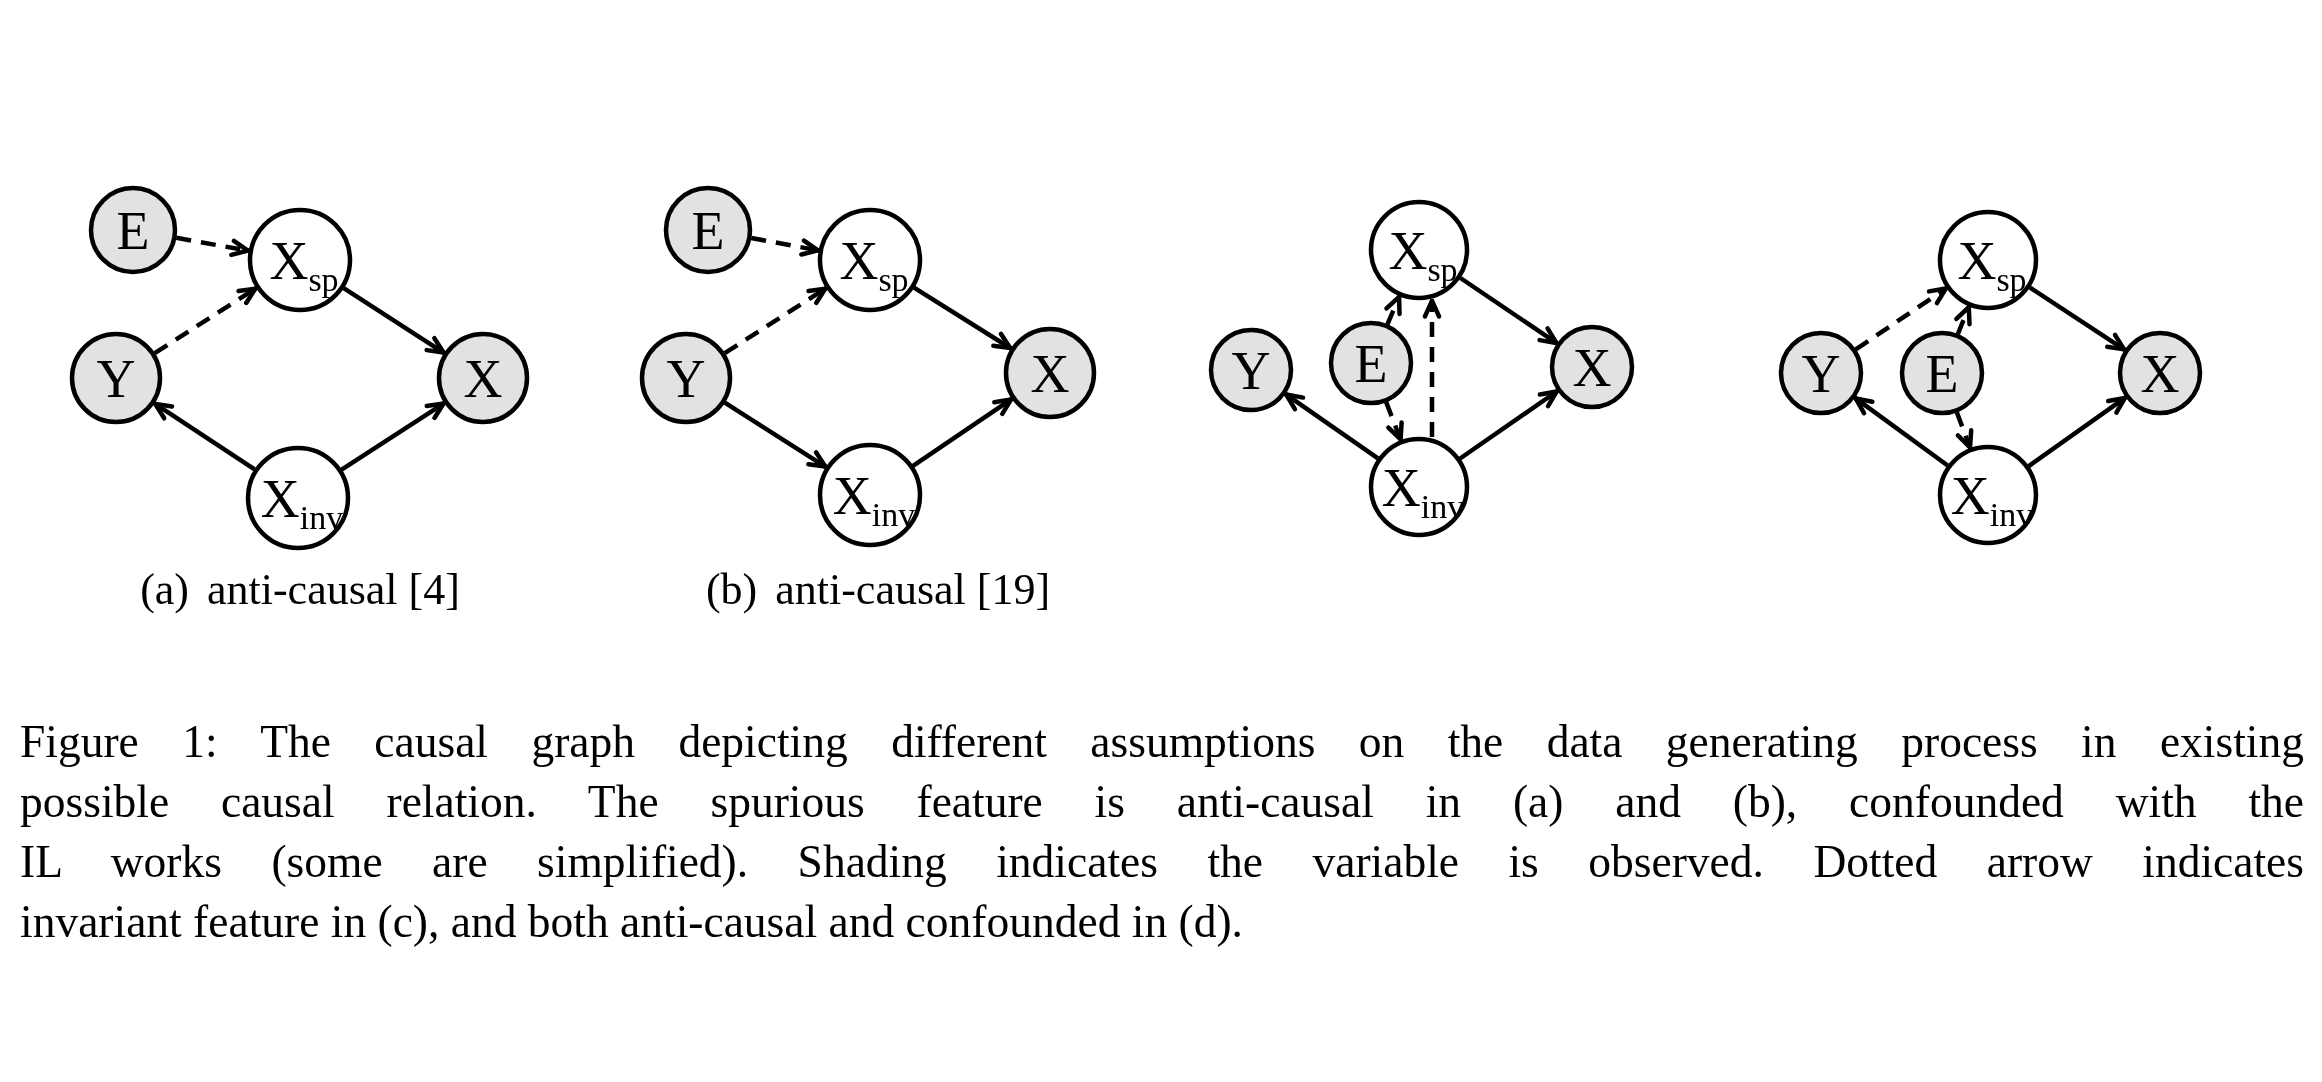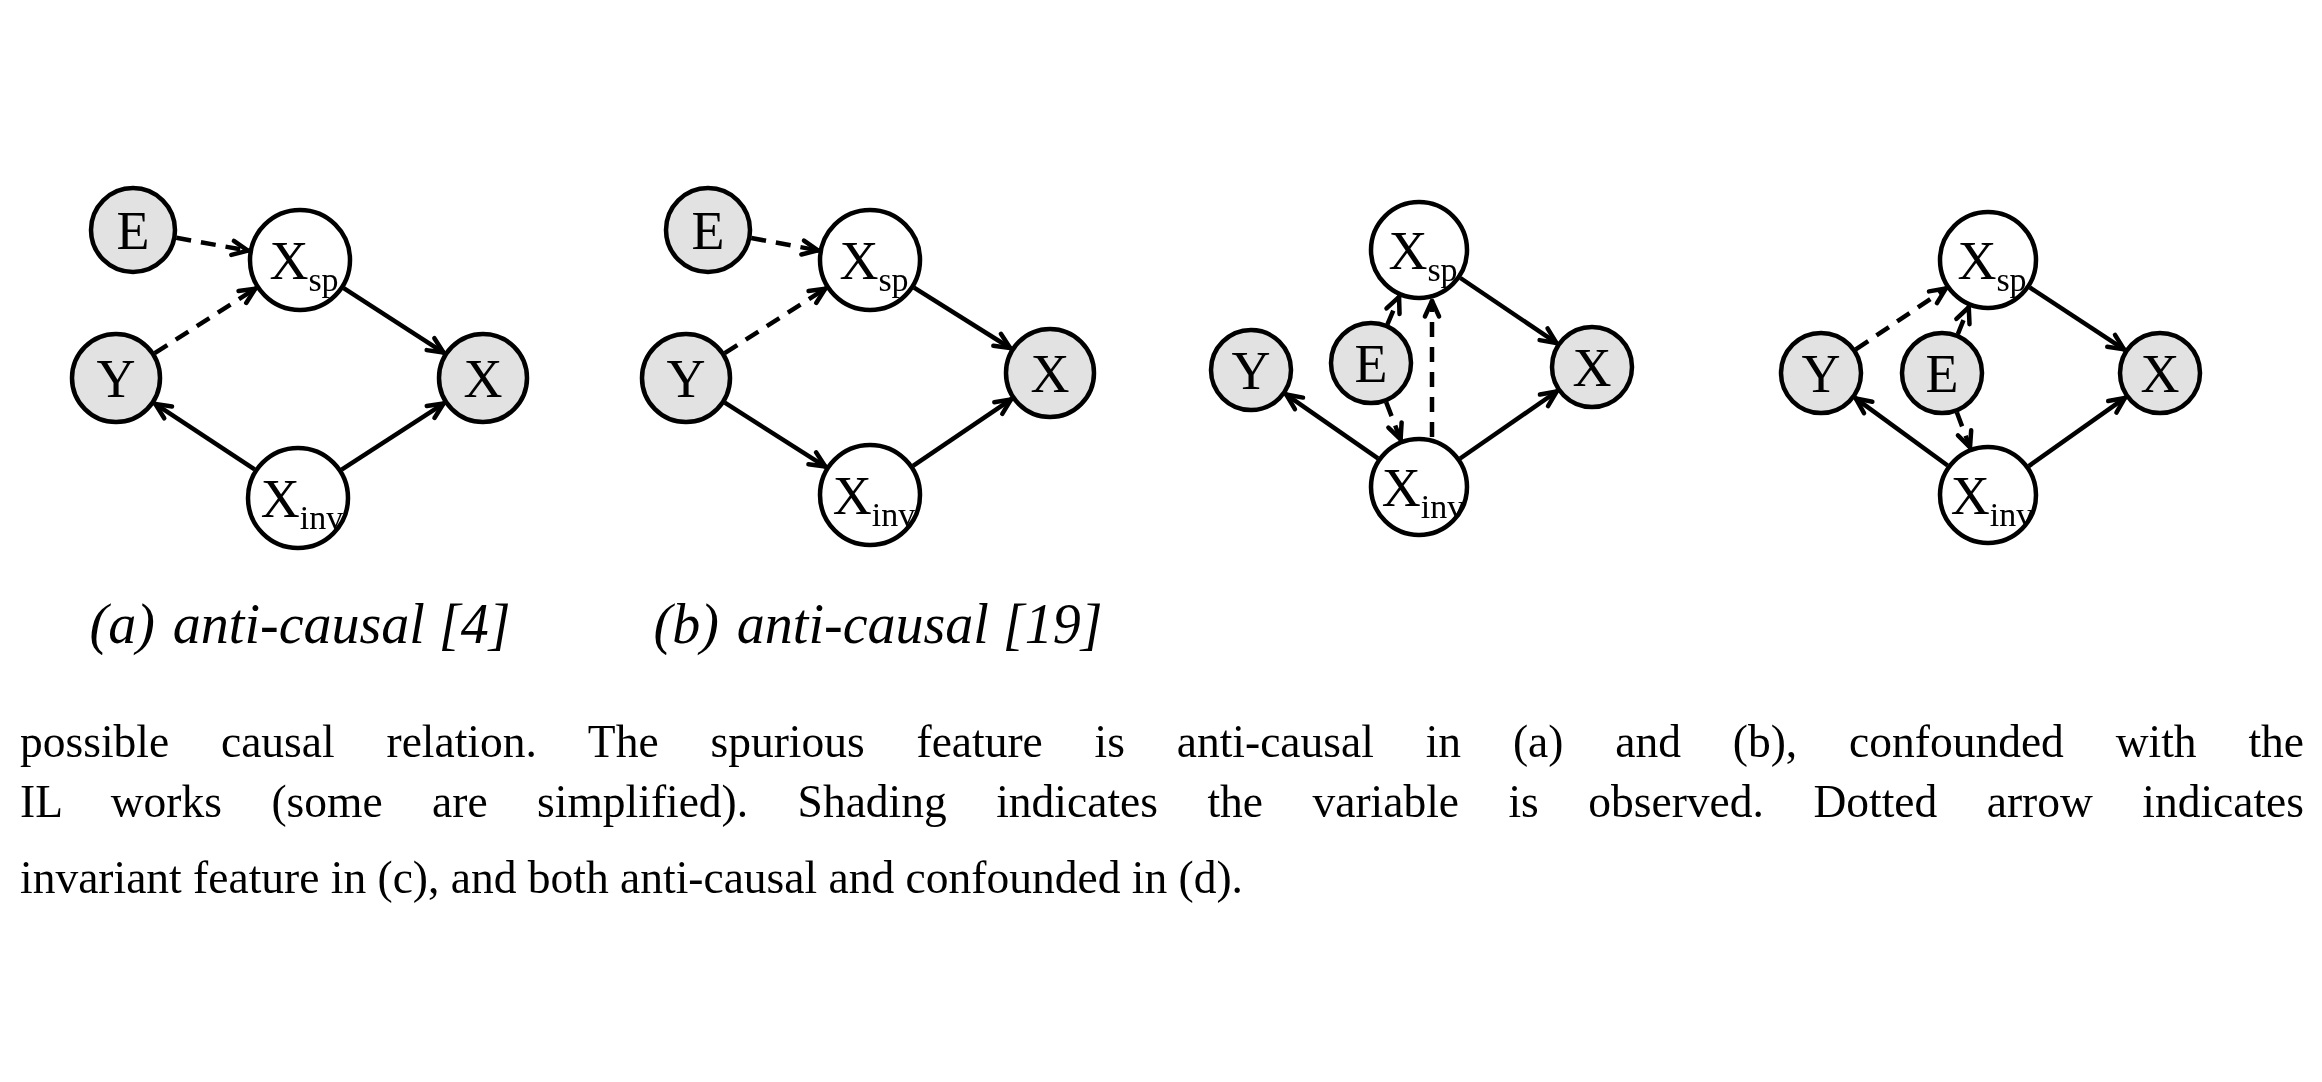--- a/index.html
+++ b/index.html
@@ -12,46 +12,45 @@
     color: #000000;
     overflow: hidden;
   }
   .panel { position: absolute; top: 140px; width: 520px; height: 460px; }
   #panel-a { left: 58px; }
   #panel-b { left: 630px; }
   #panel-c { left: 1180px; }
   #panel-d { left: 1748px; }
   .sublabel {
     position: absolute;
-    top: 592px;
+    top: 564px;
     width: 600px;
     text-align: center;
-    font-size: 56px;
+    font-size: 44px;
     white-space: nowrap;
-    font-style: italic;
   }
   #sublabel-a { left: 0px; }
   #sublabel-b { left: 578px; }
   #sublabel-c { left: 1143px; }
   #sublabel-d { left: 1718px; }
   .sublabel .tag { margin-right: 18px; }
   .caption {
     position: absolute;
     left: 20px;
     top: 712px;
     width: 2284px;
   }
   .cap-line {
     font-size: 45.5px;
     line-height: 60px;
     text-align: justify;
     text-align-last: justify;
     white-space: normal;
   }
-  .cap-line.last { text-align: center; text-align-last: left; margin-top: 16px; }
+  .cap-line.last { text-align: center; text-align-last: left; }
 </style>
 </head>
 <body>
 
 <div id="page">
 
   <div class="panel" id="panel-a">
     <svg width="520" height="460" viewBox="0 0 520 460">
         <g>
           <line x1="118.30677641584403" y1="97.77966043398396" x2="189.83501931727878" y2="110.62904538633751" stroke="#000000" stroke-width="4.5" stroke-dasharray="15 10"></line>
@@ -259,18 +258,19 @@
   </div>
 
   <div class="sublabel" id="sublabel-a">
     <span class="tag">(a)</span><span>anti-causal [4]</span>
   </div>
   <div class="sublabel" id="sublabel-b">
     <span class="tag">(b)</span><span>anti-causal [19]</span>
   </div>
 
   <div class="caption">
+    <div class="cap-line">Figure 1: The causal graph depicting different assumptions on the data generating process in existing</div>
     <div class="cap-line">possible causal relation. The spurious feature is anti-causal in (a) and (b), confounded with the</div>
     <div class="cap-line">IL works (some are simplified). Shading indicates the variable is observed. Dotted arrow indicates</div>
     <div class="cap-line last">invariant feature in (c), and both anti-causal and confounded in (d).</div>
   </div>
 
 </div>
 
 </body></html>

